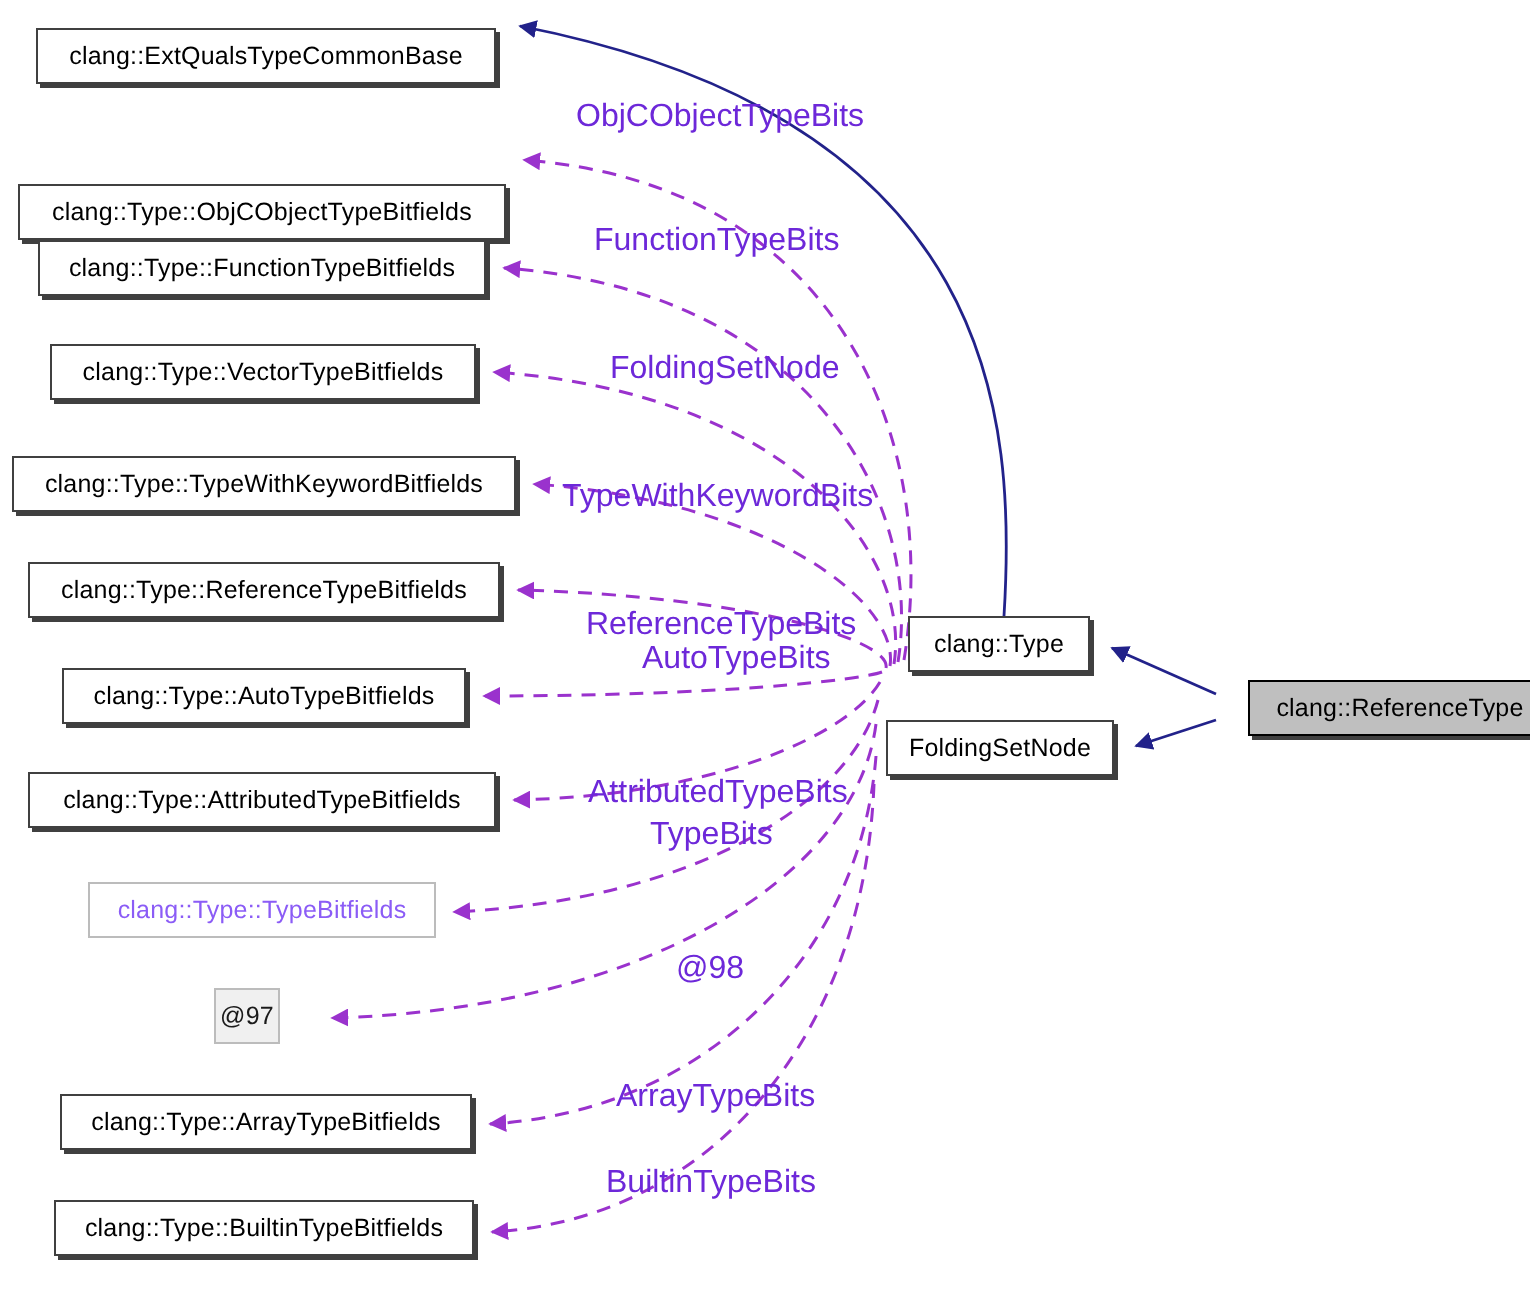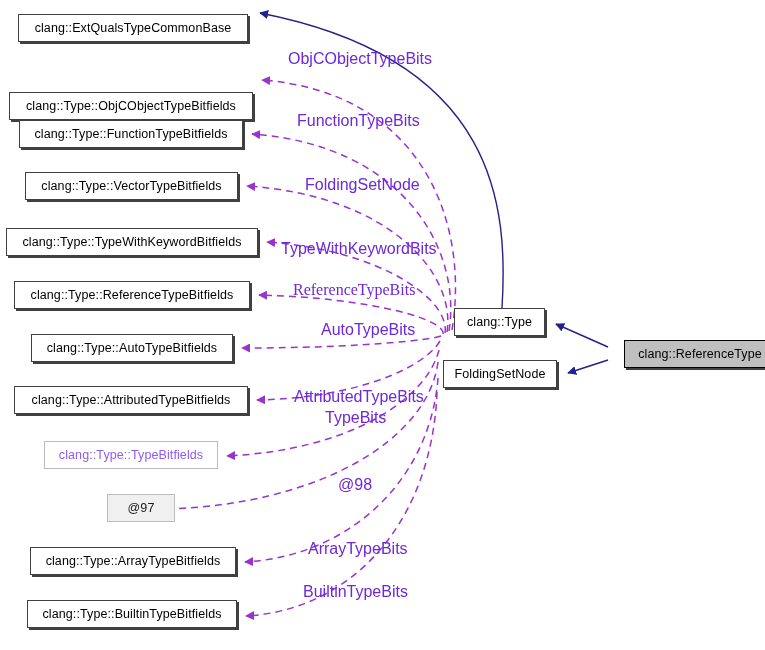--- a/index.html
+++ b/index.html
@@ -130,21 +130,21 @@
   </div>
 
   <div class="node shadowed" style="left:14px; top:386px; width:234px; height:28px;">
     <span>clang::Type::AttributedTypeBitfields</span>
   </div>
 
   <div class="node faded" style="left:44px; top:441px; width:174px; height:28px;">
     <span>clang::Type::TypeBitfields</span>
   </div>
 
-  <div class="node faded-fill" style="left:107px; top:494px; width:68px; height:28px;">
+  <div class="node faded-fill" style="left:107px; top:494px; width:33px; height:28px;">
     <span>@97</span>
   </div>
 
   <div class="node shadowed" style="left:30px; top:547px; width:206px; height:28px;">
     <span>clang::Type::ArrayTypeBitfields</span>
   </div>
 
   <div class="node shadowed" style="left:27px; top:600px; width:210px; height:28px;">
     <span>clang::Type::BuiltinTypeBitfields</span>
   </div>
@@ -162,21 +162,21 @@
   </div>
 
   <div class="edge-label" style="left:288px; top:51px;">ObjCObjectTypeBits</div>
 
   <div class="edge-label" style="left:297px; top:113px;">FunctionTypeBits</div>
 
   <div class="edge-label" style="left:305px; top:177px;">FoldingSetNode</div>
 
   <div class="edge-label" style="left:281px; top:241px;">TypeWithKeywordBits</div>
 
-  <div class="edge-label" style="left:293px; top:282px;font-family:Liberation Serif, serif;">ReferenceTypeBits</div>
+  <div class="edge-label" style="left:293px; top:305px;">ReferenceTypeBits</div>
 
   <div class="edge-label" style="left:311px; top:322px;margin-left:10px;">AutoTypeBits</div>
 
   <div class="edge-label" style="left:294px; top:356px;margin-top:33px;">AttributedTypeBits</div>
 
   <div class="edge-label" style="left:325px; top:410px;">TypeBits</div>
 
   <div class="edge-label" style="left:338px; top:477px;">@98</div>
 
   <div class="edge-label" style="left:308px; top:541px;">ArrayTypeBits</div>

